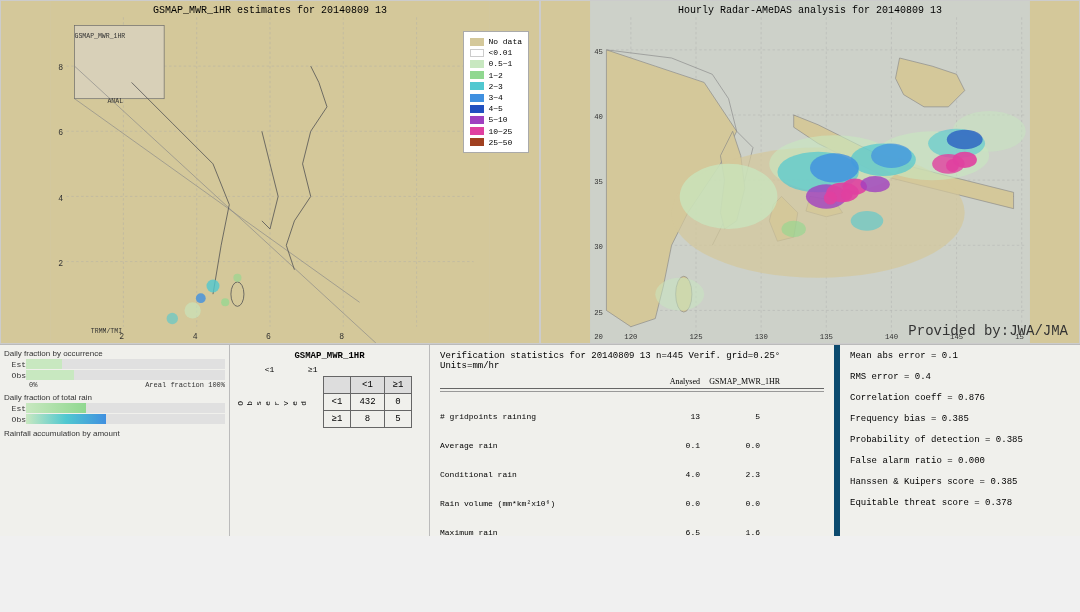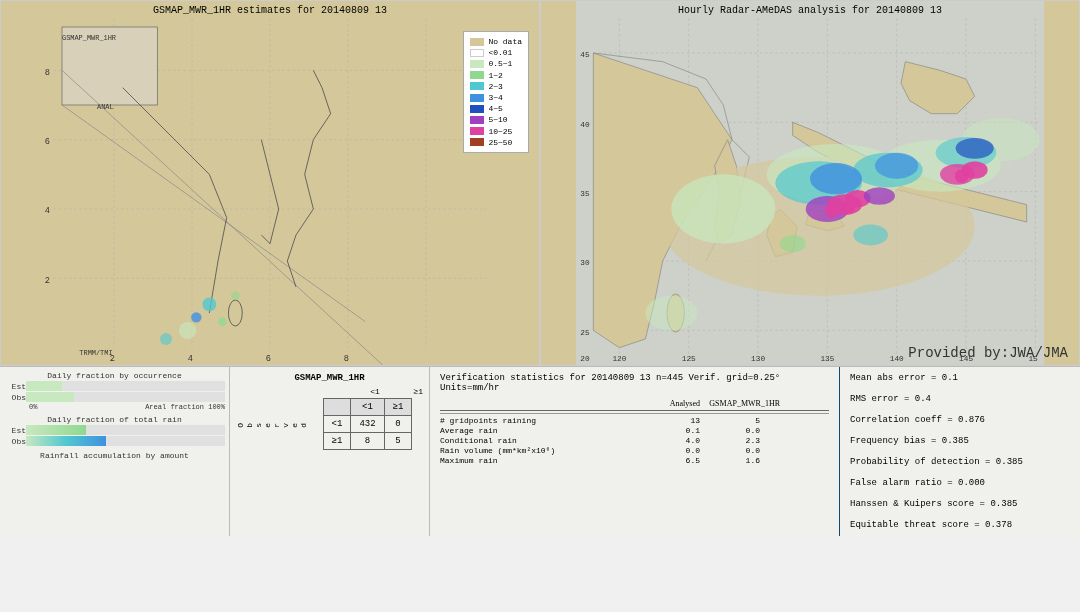--- a/index.html
+++ b/index.html
@@ -97,24 +97,23 @@
       flex-direction: column;
       gap: 2px;
     }
 
     .bar-chart-section {
       margin-bottom: 2px;
     }
 
     .section-title {
       font-size: 8px;
-      font-family: Liberation Mono, monospace;
+      font-family: Liberation Sans, sans-serif;
       color: #333;
       margin-bottom: 1px;
-      text-align: center;
     }
 
     .bar-row {
       display: flex;
       align-items: center;
       gap: 0;
       margin-bottom: 1px;
     }
 
     .bar-label {
@@ -191,21 +190,21 @@
     .matrix-wrapper {
       display: flex;
       align-items: center;
       gap: 4px;
     }
 
     
     .bottom-stats {
       flex: 1;
       padding: 6px 10px;
-      border-right: 1px solid #0c4a6e;
+      border-right: 6px solid #0c4a6e;
     }
 
     .stats-title {
       font-size: 9px;
       font-family: 'Courier New', monospace;
       margin-bottom: 6px;
       color: #000;
     }
 
     .stats-header-row {
@@ -218,20 +217,21 @@
 
     .stats-col-label {
       font-size: 8px;
       font-family: Liberation Serif, serif;
     }
 
     .stats-row {
       display: flex;
       align-items: center;
       margin-bottom: 1px;
+      margin-top: 20px;
     }
 
     .stats-metric {
       width: 200px;
       font-size: 8px;
       font-family: 'Courier New', monospace;
     }
 
     .stats-val {
       width: 60px;
@@ -509,21 +509,21 @@
           </div>
         </div>
       </div>
 
       <div class="section-title">Rainfall accumulation by amount</div>
 
     </div>
 
     <div class="bottom-mid">
       <div class="matrix-title">GSMAP_MWR_1HR</div>
-      <div style="font-size:8px;font-family:'Courier New';text-align:right;margin-bottom:2px;">
+      <div style="font-size:8px;font-family:'Courier New';text-align:left;margin-bottom:2px;">
         &nbsp;&nbsp;&nbsp;&nbsp;&nbsp;
         <span>&lt;1</span>
         &nbsp;&nbsp;&nbsp;&nbsp;&nbsp;
         <span>≥1</span>
       </div>
       <div class="matrix-wrapper">
         <div class="obs-label">O<br>b<br>s<br>e<br>r<br>v<br>e<br>d</div>
         <table class="matrix-table">
           <tbody>
               <tr>

